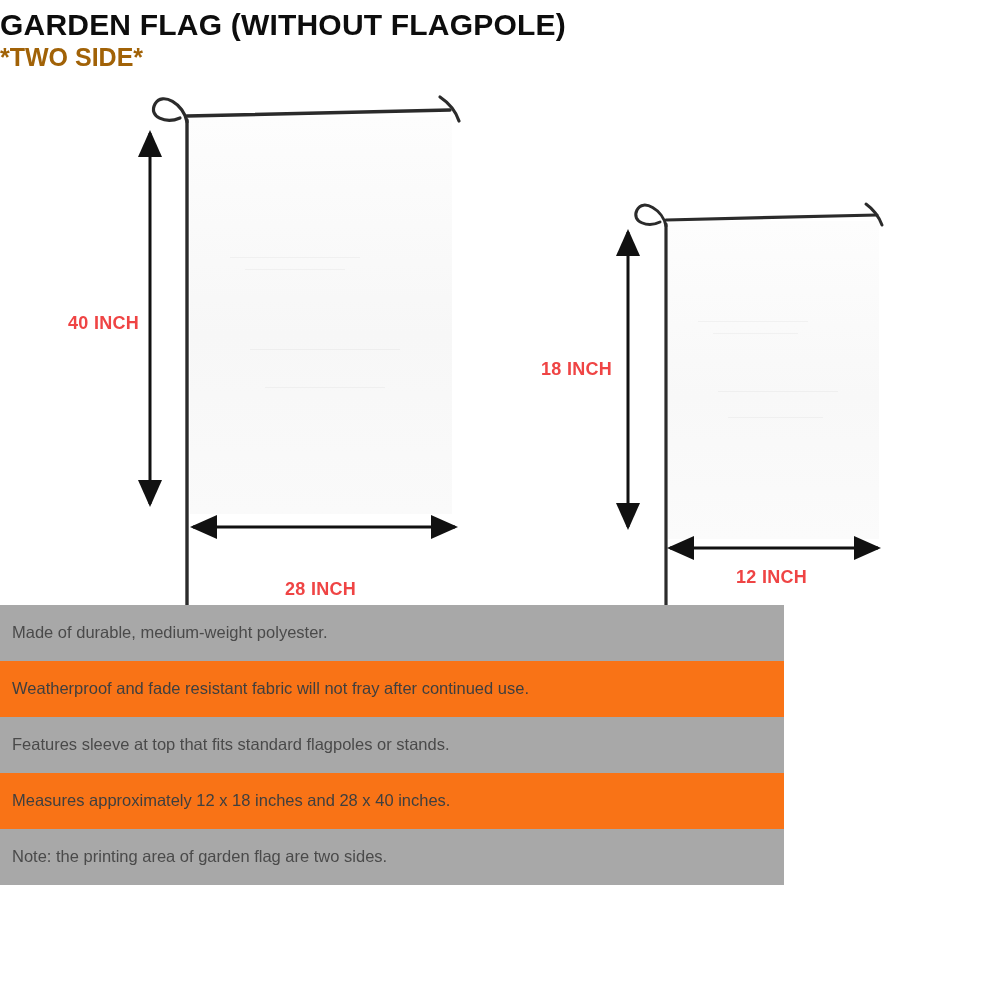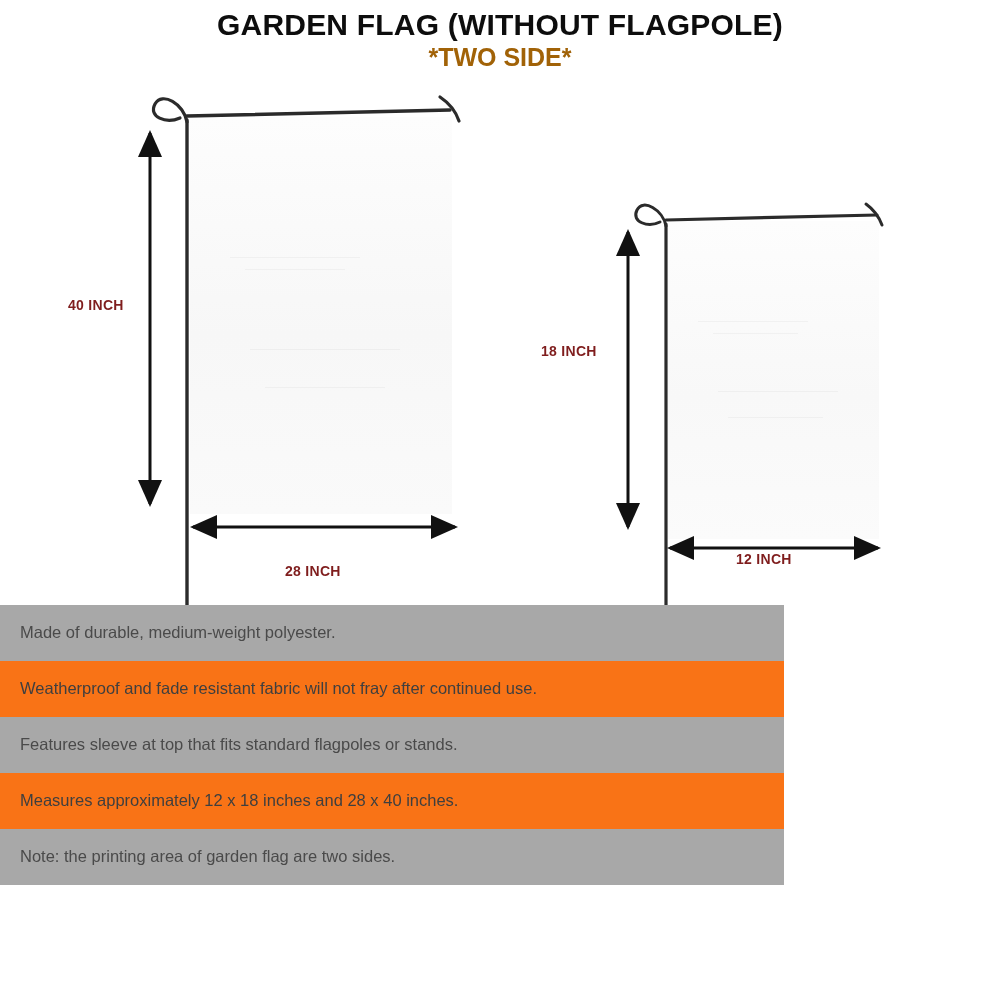--- a/index.html
+++ b/index.html
@@ -15,21 +15,21 @@
     color: #111111;
     overflow: hidden;
   }
 
   
   .title-block {
     position: absolute;
     top: 8px;
     left: 0;
     width: 1000px;
-    text-align: center;
+    text-align: left;
   }
   .title-main {
     font-size: 30px;
     font-weight: bold;
     letter-spacing: 0.2px;
     line-height: 1.12;
     color: #0d0d0d;
   }
   .title-sub {
     font-size: 25px;
@@ -73,43 +73,44 @@
   }
   .fold {
     position: absolute;
     background: rgba(0,0,0,0.035);
     height: 1px;
   }
 
   
   .dim-label {
     position: absolute;
-    font-size: 14px;
+    font-size: 18px;
     font-weight: bold;
-    color: #7f1d1d;
+    color: #ef4444;
     white-space: nowrap;
     letter-spacing: 0.3px;
+    margin-top: 16px;
   }
   .dim-40 { left: 68px; top: 297px; }
   .dim-28 { left: 285px; top: 563px; }
   .dim-18 { left: 541px; top: 343px; }
   .dim-12 { left: 736px; top: 551px; }
 
   
   .features {
     position: absolute;
     left: 0;
     top: 605px;
     width: 784px;
   }
   .feature-row {
     height: 56px;
     display: flex;
     align-items: center;
-    padding-left: 20px;
+    padding-left: 12px;
     box-sizing: border-box;
     font-size: 16.5px;
     color: #3a3a3a;
   }
   .feature-row.shaded {
     background: #a8a8a8;
     color: #4a4a4a;
   }
   .feature-row.plain {
     background: #f97316;

